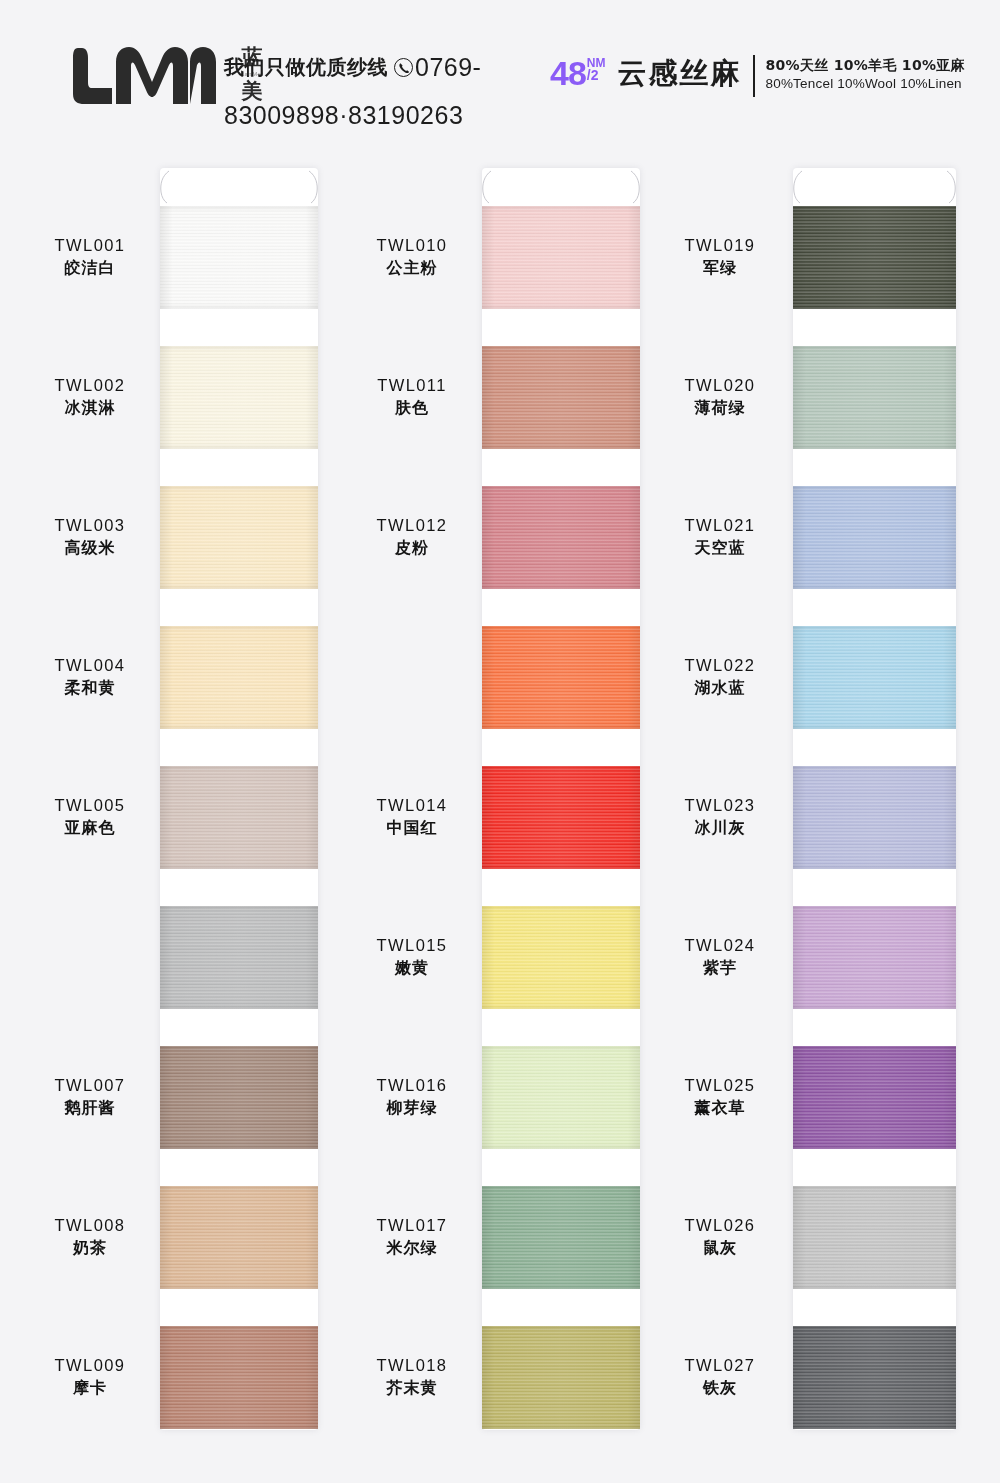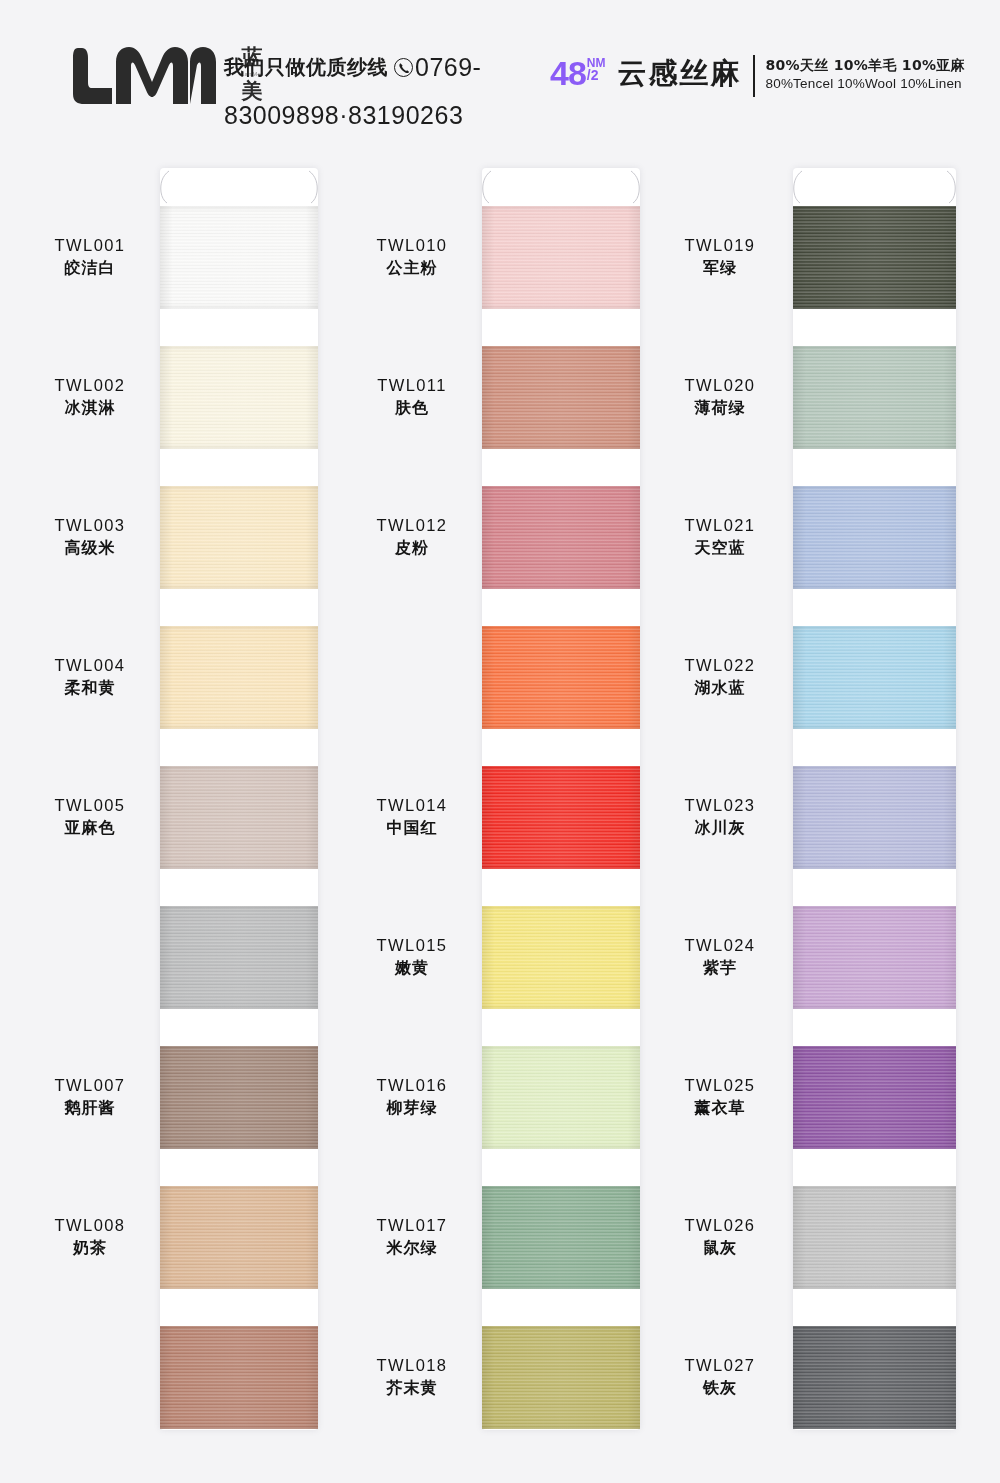--- a/index.html
+++ b/index.html
@@ -186,20 +186,24 @@
         <div class="name">亚麻色</div>
       </div>
       <div class="label" style="left: 20px; top: 1073.5px;">
         <div class="code">TWL007</div>
         <div class="name">鹅肝酱</div>
       </div>
       <div class="label" style="left: 20px; top: 1213.5px;">
         <div class="code">TWL008</div>
         <div class="name">奶茶</div>
       </div>
+      <div class="label" style="left: 20px; top: 1353.5px;">
+        <div class="code">TWL009</div>
+        <div class="name">摩卡</div>
+      </div>
       <div class="card card-1">
         <div class="notch notch-tl">
           <svg width="12" height="34" viewBox="0 0 12 34">
             <path d="M11 1 C4 6 2 14 3 22 C3.6 27 6 31 9 33" fill="none" stroke="#c9c9cf" stroke-width="1"></path>
           </svg>
         </div>
         <div class="notch notch-tr">
           <svg width="12" height="34" viewBox="0 0 12 34">
             <path d="M11 1 C4 6 2 14 3 22 C3.6 27 6 31 9 33" transform="scale(-1,1) translate(-12,0)" fill="none" stroke="#c9c9cf" stroke-width="1"></path>
           </svg>

